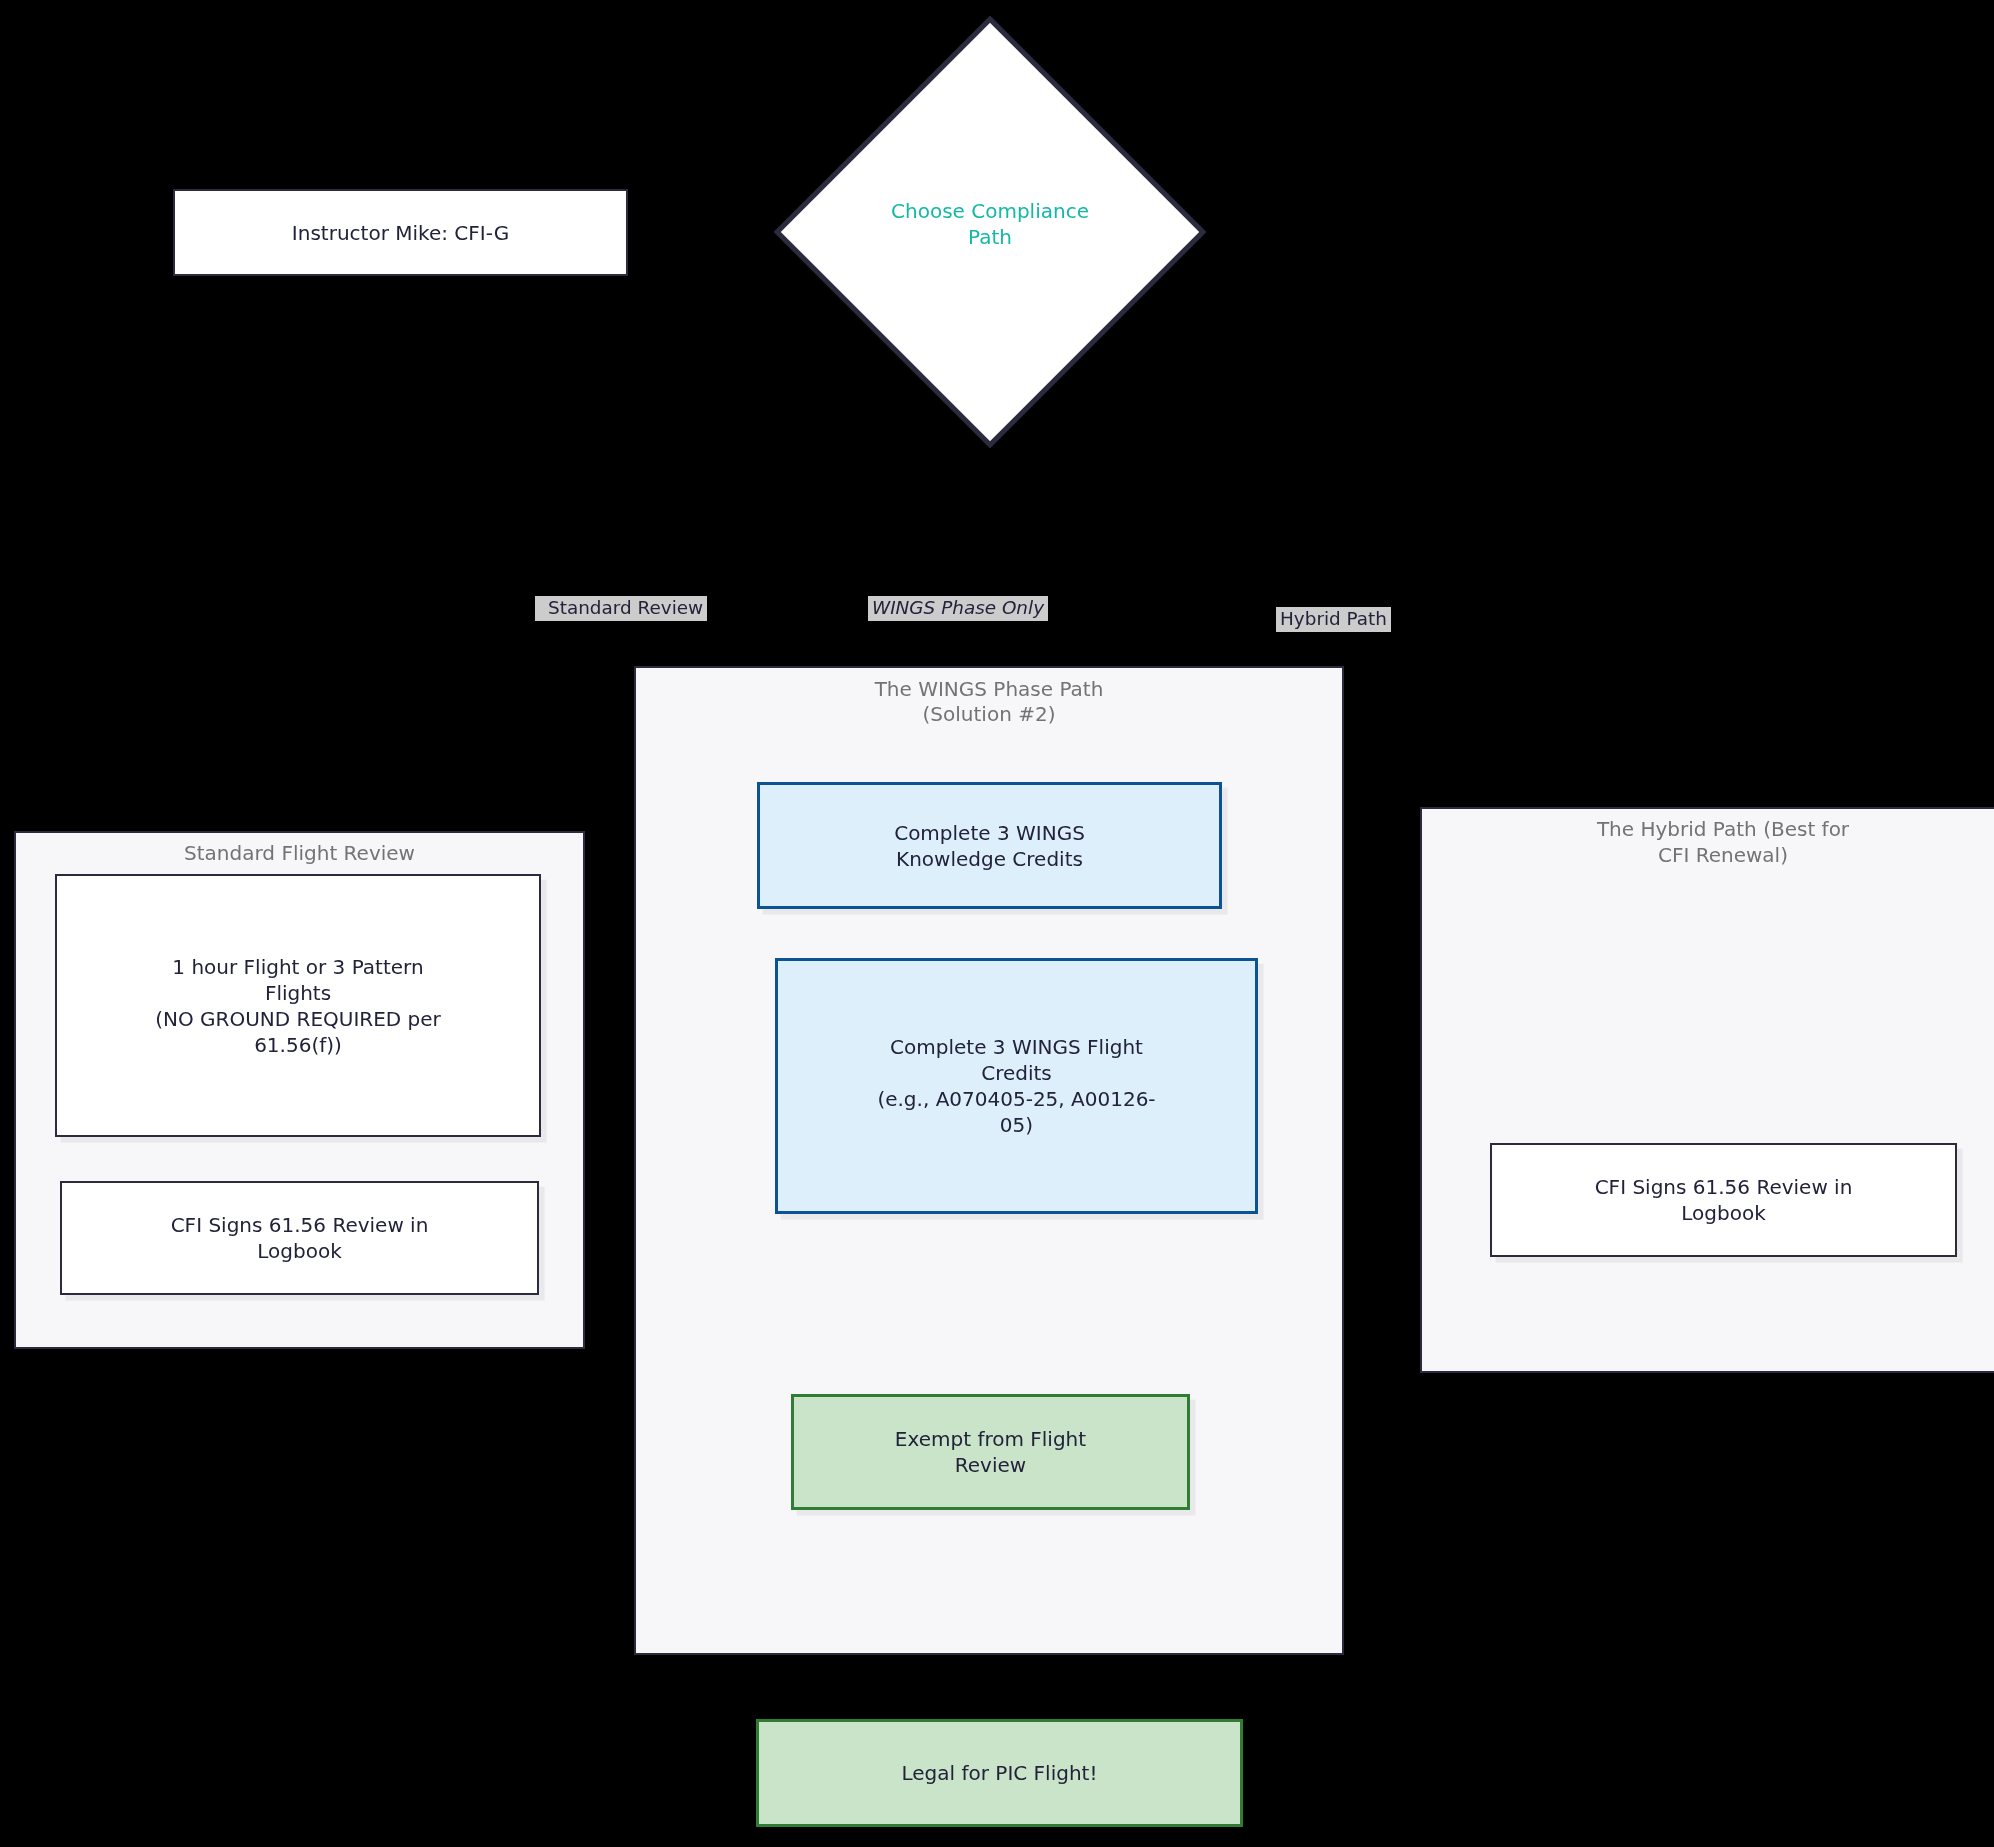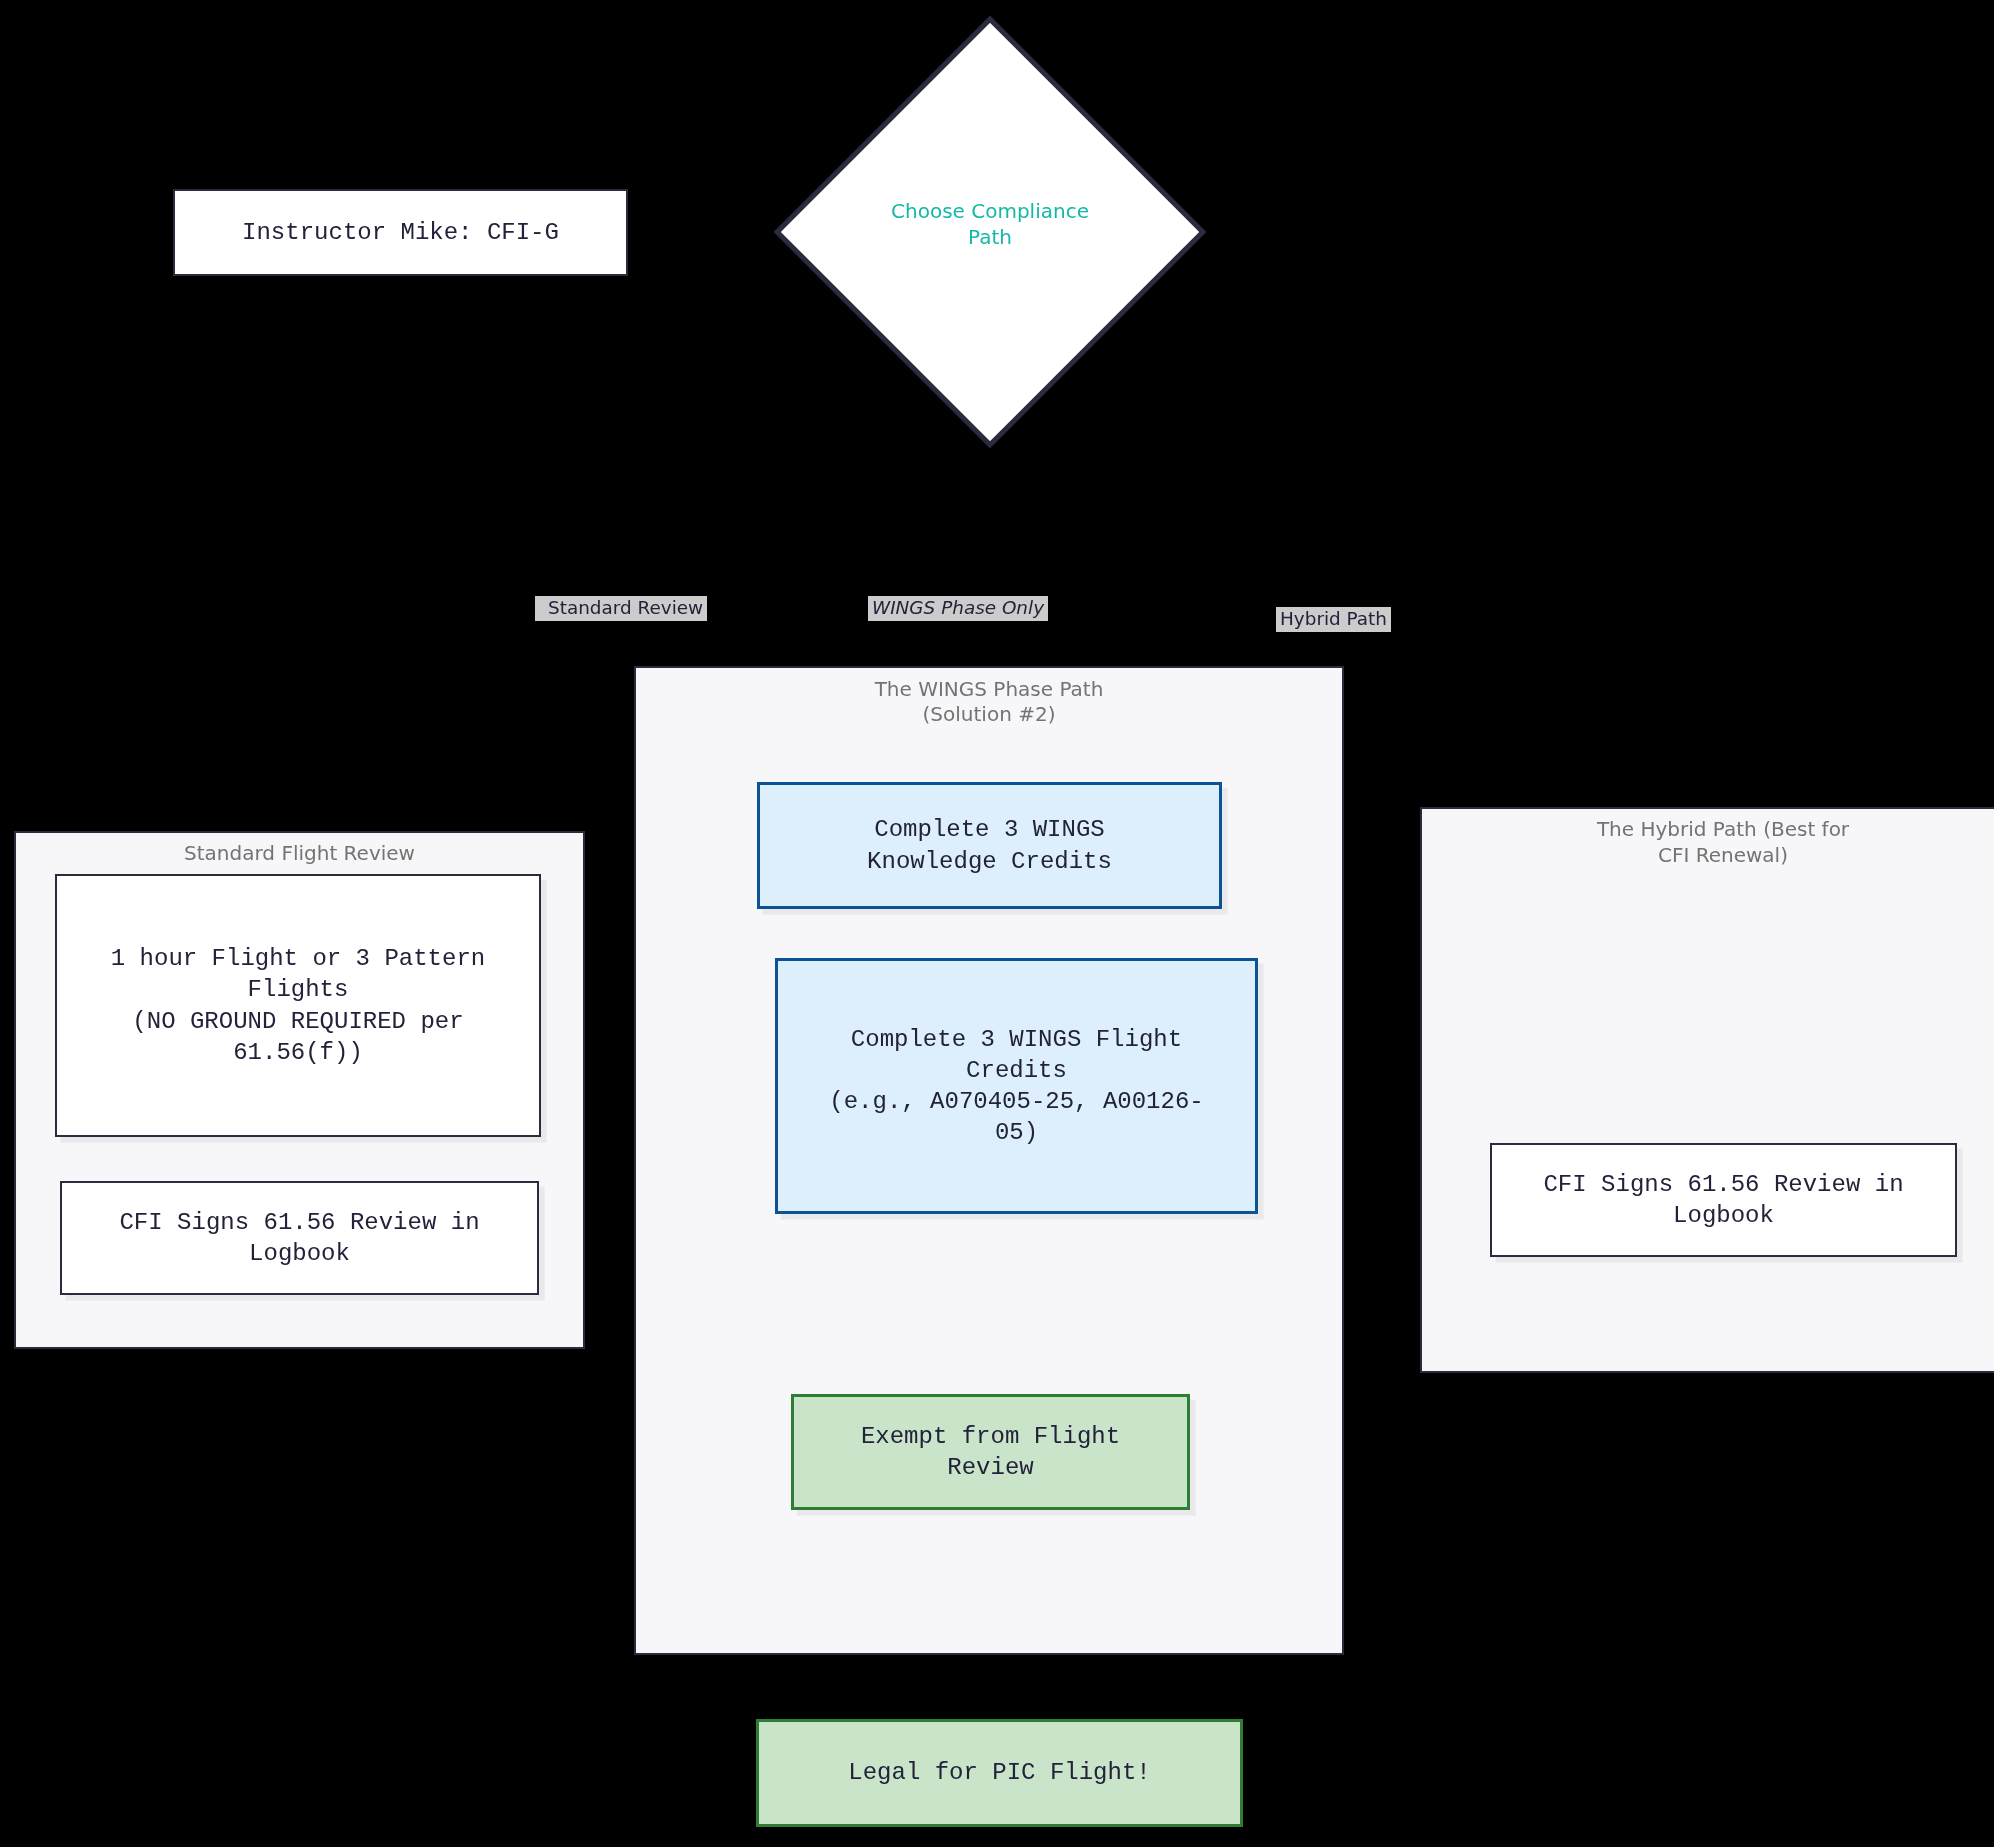--- a/index.html
+++ b/index.html
@@ -44,26 +44,25 @@
   }
   
   .node {
     position: absolute;
     box-sizing: border-box;
     display: flex;
     align-items: center;
     justify-content: center;
     text-align: center;
     color: #22223a;
-    font-size: 24px;
+    font-size: 20px;
     line-height: 1.30;
     white-space: pre-line;
     padding: 2.4px 7.2px;
     box-shadow: 5.6px 5.6px 0 0 rgba(0,0,0,0.055);
-    font-family: Liberation Mono, monospace;
   }
   .node.plain {
     background: #ffffff;
     border: 2.8px solid #2b2b40;
   }
   .node.blue {
     background: #deeffc;
     border: 3.2px solid #0b5394;
   }
   .node.green {

